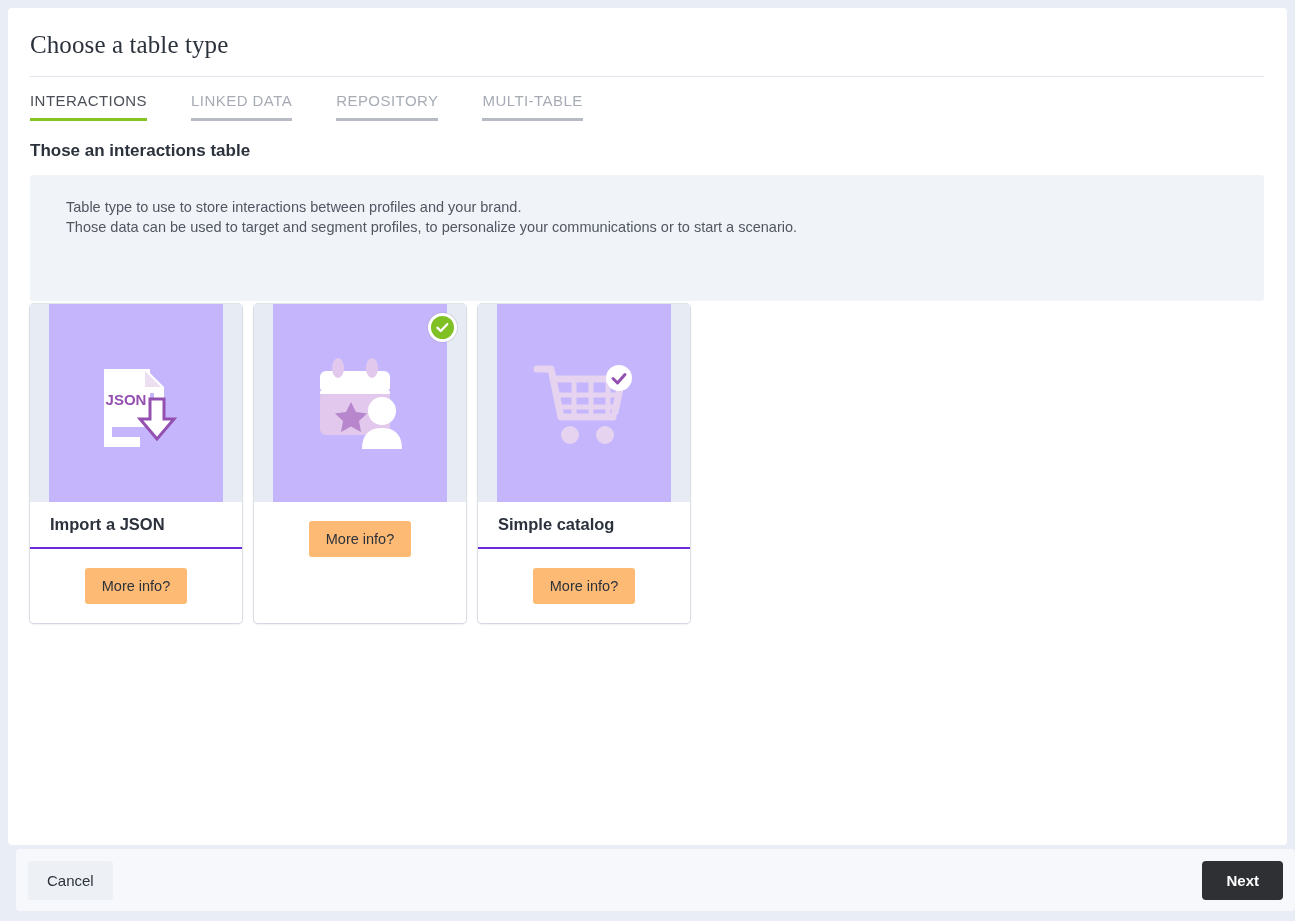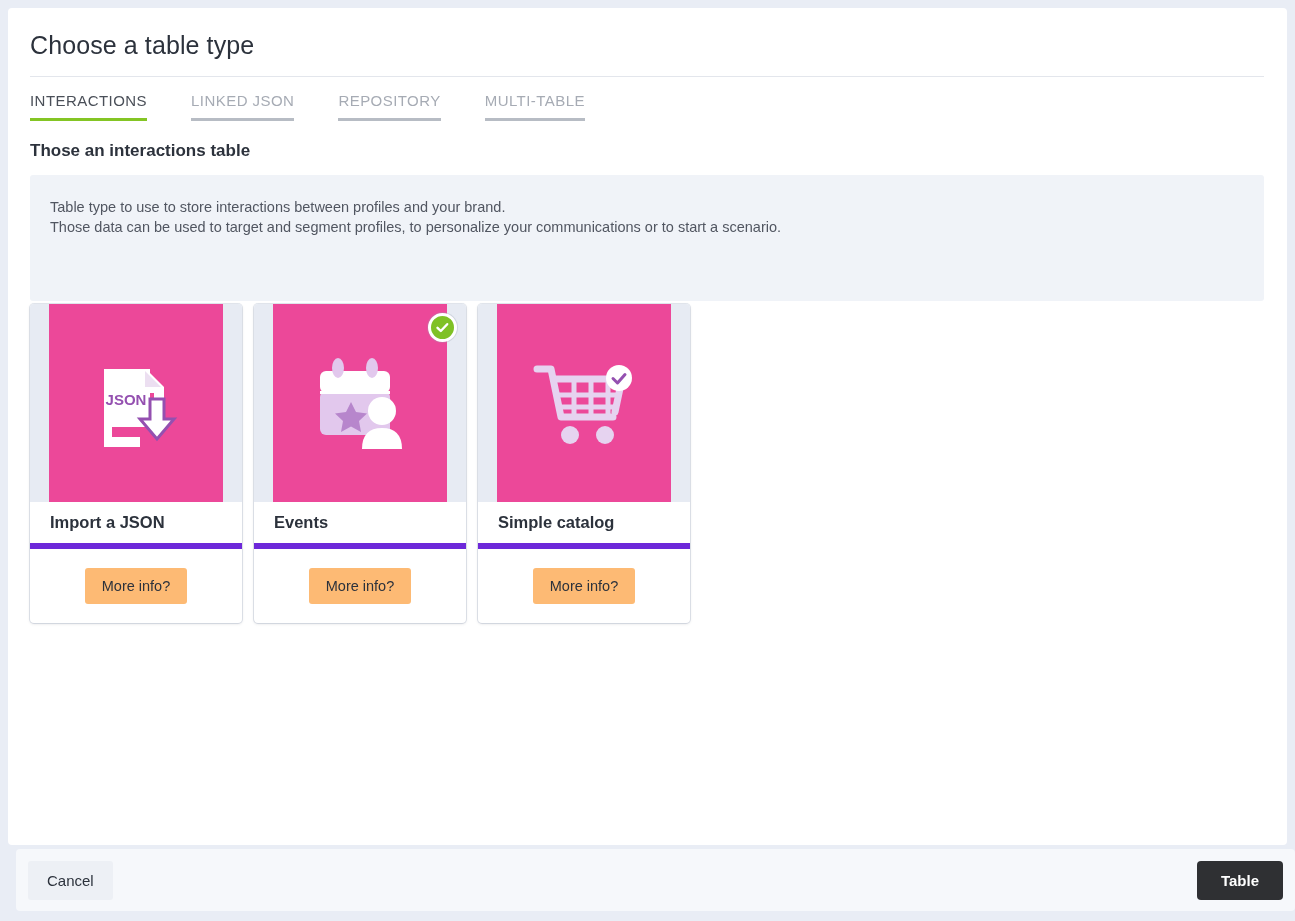--- a/index.html
+++ b/index.html
@@ -21,20 +21,21 @@
     overflow: hidden;
   }
 
   #page-title {
     position: absolute;
     left: 22px; top: 23px;
     font-size: 25px;
     font-weight: 400;
     color: #2c323c;
     letter-spacing: .1px;
+    font-family: Liberation Serif, serif;
   }
 
   #title-rule {
     position: absolute;
     left: 22px; top: 68px;
     width: 1234px; height: 1px;
     background: #e3e6ec;
   }
 
   
@@ -75,21 +76,21 @@
     color: #2c323c;
   }
 
   
   #info-box {
     position: absolute;
     left: 22px; top: 167px;
     width: 1234px; height: 126px;
     background: #f0f3f8;
     border-radius: 3px;
-    padding: 22px 20px 0 20px;
+    padding: 22px 20px 0 36px;
   }
   #info-box p {
     margin: 0;
     font-size: 14.5px;
     line-height: 20px;
     color: #515661;
   }
   #info-examples {
     margin-top: 20px !important;
     font-size: 14.5px;
@@ -116,21 +117,21 @@
     height: 198px;
     background: #e7ebf3;
     border-radius: 4px 4px 0 0;
     display: flex;
     align-items: center;
     justify-content: center;
     overflow: visible;
   }
   .tile {
     width: 174px; height: 198px;
-    background: #ec4899;
+    background: #c4b5fd;
     display: flex;
     align-items: center;
     justify-content: center;
   }
   .tile svg { display: block; }
 
   .check-badge {
     position: absolute;
     top: 9px; right: 9px;
     width: 29px; height: 29px;
@@ -145,21 +146,21 @@
   .check-badge svg { display: block; }
 
   .card-title {
     height: 47px;
     display: flex;
     align-items: center;
     padding: 0 20px;
     font-size: 16.5px;
     font-weight: bold;
     color: #2c323c;
-    border-bottom: 6px solid #6d28d9;
+    border-bottom: 2px solid #6d28d9;
   }
   .card-foot {
     height: 74px;
     display: flex;
     align-items: center;
     justify-content: center;
   }
   .more-info {
     background: #fdba74;
     border: none;
@@ -208,21 +209,21 @@
 </head>
 <body>
 
 <div id="panel">
 
   <div id="page-title">Choose a table type</div>
   <div id="title-rule"></div>
 
   <div id="tabs">
     <div class="tab active">INTERACTIONS</div>
-    <div class="tab">LINKED JSON</div>
+    <div class="tab">LINKED DATA</div>
     <div class="tab">REPOSITORY</div>
     <div class="tab">MULTI-TABLE</div>
   </div>
 
   <div id="section-title">Those an interactions table</div>
 
   <div id="info-box">
     <p>Table type to use to store interactions between profiles and your brand.</p>
     <p>Those data can be used to target and segment profiles, to personalize your communications or to start a scenario.</p>
   </div>
@@ -262,21 +263,20 @@
             <circle cx="72" cy="56" r="14" fill="#ffffff"></circle>
             <path d="M52 94 q0 -21 20 -21 q20 0 20 21 z" fill="#ffffff"></path>
           </svg>
         </div>
         <div class="check-badge">
           <svg width="15" height="15" viewBox="0 0 15 15" aria-hidden="true">
             <path d="M2.5 7.8 L5.8 11 L12.2 4.2" fill="none" stroke="#ffffff" stroke-width="2.4" stroke-linecap="round" stroke-linejoin="round"></path>
           </svg>
         </div>
       </div>
-      <div class="card-title">Events</div>
       <div class="card-foot">
         <button class="more-info">More info?</button>
       </div>
     </div>
 
     <div class="card">
       <div class="card-media">
         <div class="tile">
           <svg width="110" height="96" viewBox="0 0 110 96" aria-hidden="true">
             <g fill="none" stroke="#e6d3f0" stroke-width="7" stroke-linecap="round" stroke-linejoin="round">
@@ -298,14 +298,14 @@
       <div class="card-foot">
         <button class="more-info">More info?</button>
       </div>
     </div>
 
   </div>
 </div>
 
 <div id="footer">
   <button id="cancel-button">Cancel</button>
-  <button id="next-button">Table</button>
+  <button id="next-button">Next</button>
 </div>
 
 </body></html>

